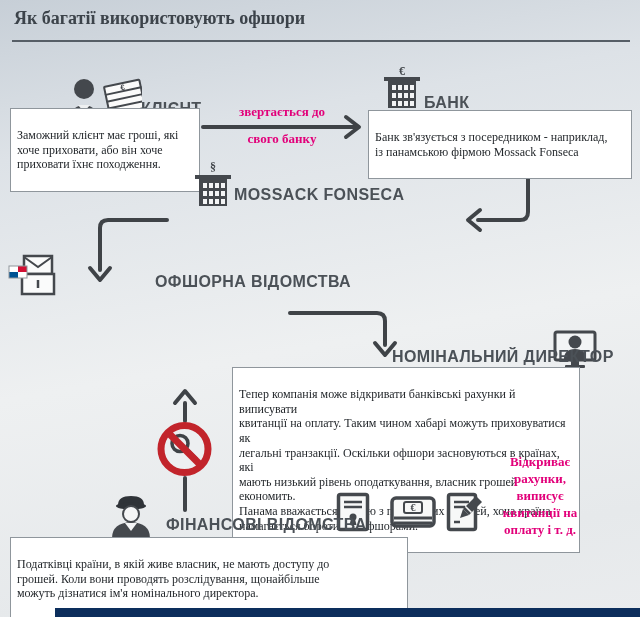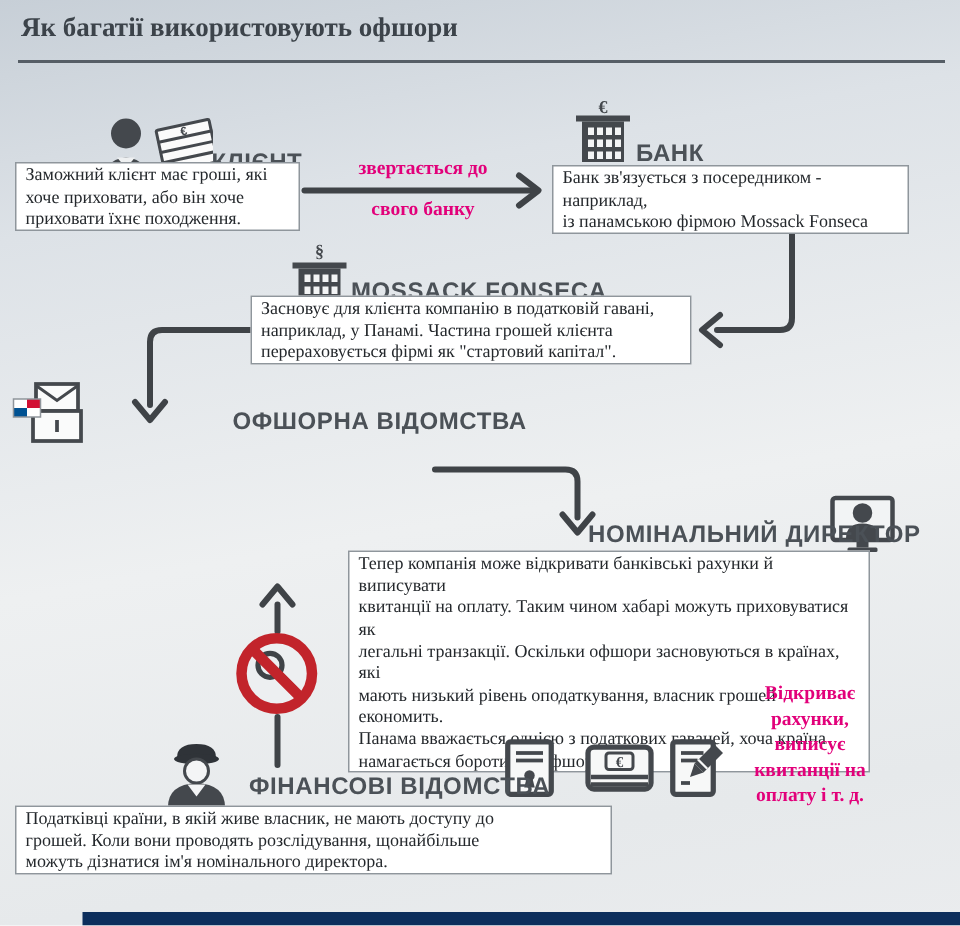--- a/index.html
+++ b/index.html
@@ -11,21 +11,21 @@
   .title{
     position:absolute;left:14px;top:8px;width:612px;
     font-family:Liberation Serif, serif;font-weight:bold;font-size:18px;color:#3c434a;
   }
   .title-rule{position:absolute;left:12px;top:40px;width:618px;height:2px;background:#565e66;}
   .node-label{
     position:absolute;font-size:16px;font-weight:bold;color:#4b5157;letter-spacing:.4px;white-space:nowrap;
   }
   .textbox{
     position:absolute;background:#ffffff;border:1px solid #8f969c;
-    padding:0 6px;font-family:"Liberation Serif",serif;font-size:12px;line-height:1.22;
+    padding:19px 6px;font-family:"Liberation Serif",serif;font-size:12px;line-height:1.22;
     color:#24282c;white-space:pre-line;box-sizing:border-box;
   }
   .pink{
     position:absolute;color:#e2007a;font-family:"Liberation Serif",serif;font-weight:bold;
     text-align:center;white-space:pre-line;
   }
   .pink-small{font-size:13px;}
   .copyright{position:absolute;right:14px;top:591px;font-size:11px;color:#8b9095;margin-top:29px;}
   .bottom-bar{position:absolute;left:55px;right:0;bottom:0;height:9px;background:#0c2e5c;}
   svg{display:block;}
@@ -125,21 +125,21 @@
         <rect x="18" y="29" width="4" height="5"></rect>
         <rect x="24" y="29" width="4" height="5"></rect>
         <rect x="30" y="29" width="4" height="5"></rect>
       <rect x="12" y="37" width="4" height="5"></rect>
         <rect x="18" y="37" width="4" height="5"></rect>
         <rect x="24" y="37" width="4" height="5"></rect>
         <rect x="30" y="37" width="4" height="5"></rect>
     </g>
   </svg>
   <div class="node-label" style="left:424px;top:94px">БАНК</div>
-  <div class="textbox" style="left:368px;top:110px;width:238px">Банк зв'язується з посередником - наприклад,
+  <div class="textbox" style="left:368px;top:110px;width:264px">Банк зв'язується з посередником - наприклад,
 із панамською фірмою Mossack Fonseca</div>
 
   <svg class="icon" style="left:191px;top:158px" width="44" height="48" viewBox="0 0 44 48">
     <text x="22" y="13" text-anchor="middle" font-size="12" font-weight="bold" fill="#44484d" font-family="Liberation Serif, serif">§</text>
     <rect x="4" y="17" width="36" height="4" fill="#44484d"></rect>
     <rect x="8" y="21" width="28" height="27" fill="#44484d"></rect>
     <g fill="#f3f4f5">
       <rect x="12" y="25" width="4" height="5"></rect>
         <rect x="18" y="25" width="4" height="5"></rect>
         <rect x="24" y="25" width="4" height="5"></rect>
@@ -148,23 +148,20 @@
         <rect x="18" y="33" width="4" height="5"></rect>
         <rect x="24" y="33" width="4" height="5"></rect>
         <rect x="30" y="33" width="4" height="5"></rect>
       <rect x="12" y="41" width="4" height="5"></rect>
         <rect x="18" y="41" width="4" height="5"></rect>
         <rect x="24" y="41" width="4" height="5"></rect>
         <rect x="30" y="41" width="4" height="5"></rect>
     </g>
   </svg>
   <div class="node-label" style="left:234px;top:186px">MOSSACK FONSECA</div>
-  <div class="textbox" style="left:167px;top:197px;width:294px">Засновує для клієнта компанію в податковій гавані,
-наприклад, у Панамі. Частина грошей клієнта
-перераховується фірмі як "стартовий капітал".</div>
 
   <svg class="icon" style="left:8px;top:254px" width="58" height="44" viewBox="0 0 58 44">
     <rect x="16" y="2" width="28" height="18" fill="#fafbfb" stroke="#44484d" stroke-width="2.5"></rect>
     <polyline points="16,3 30,13 44,3" fill="none" stroke="#44484d" stroke-width="2"></polyline>
     <rect x="14" y="20" width="32" height="20" fill="#fafbfb" stroke="#44484d" stroke-width="2.5"></rect>
     <line x1="30" y1="26" x2="30" y2="34" stroke="#44484d" stroke-width="2.5"></line>
     <g>
       <rect x="1" y="12" width="9" height="6" fill="#ffffff"></rect>
       <rect x="10" y="12" width="9" height="6" fill="#d21034"></rect>
       <rect x="1" y="18" width="9" height="6" fill="#005293"></rect>

